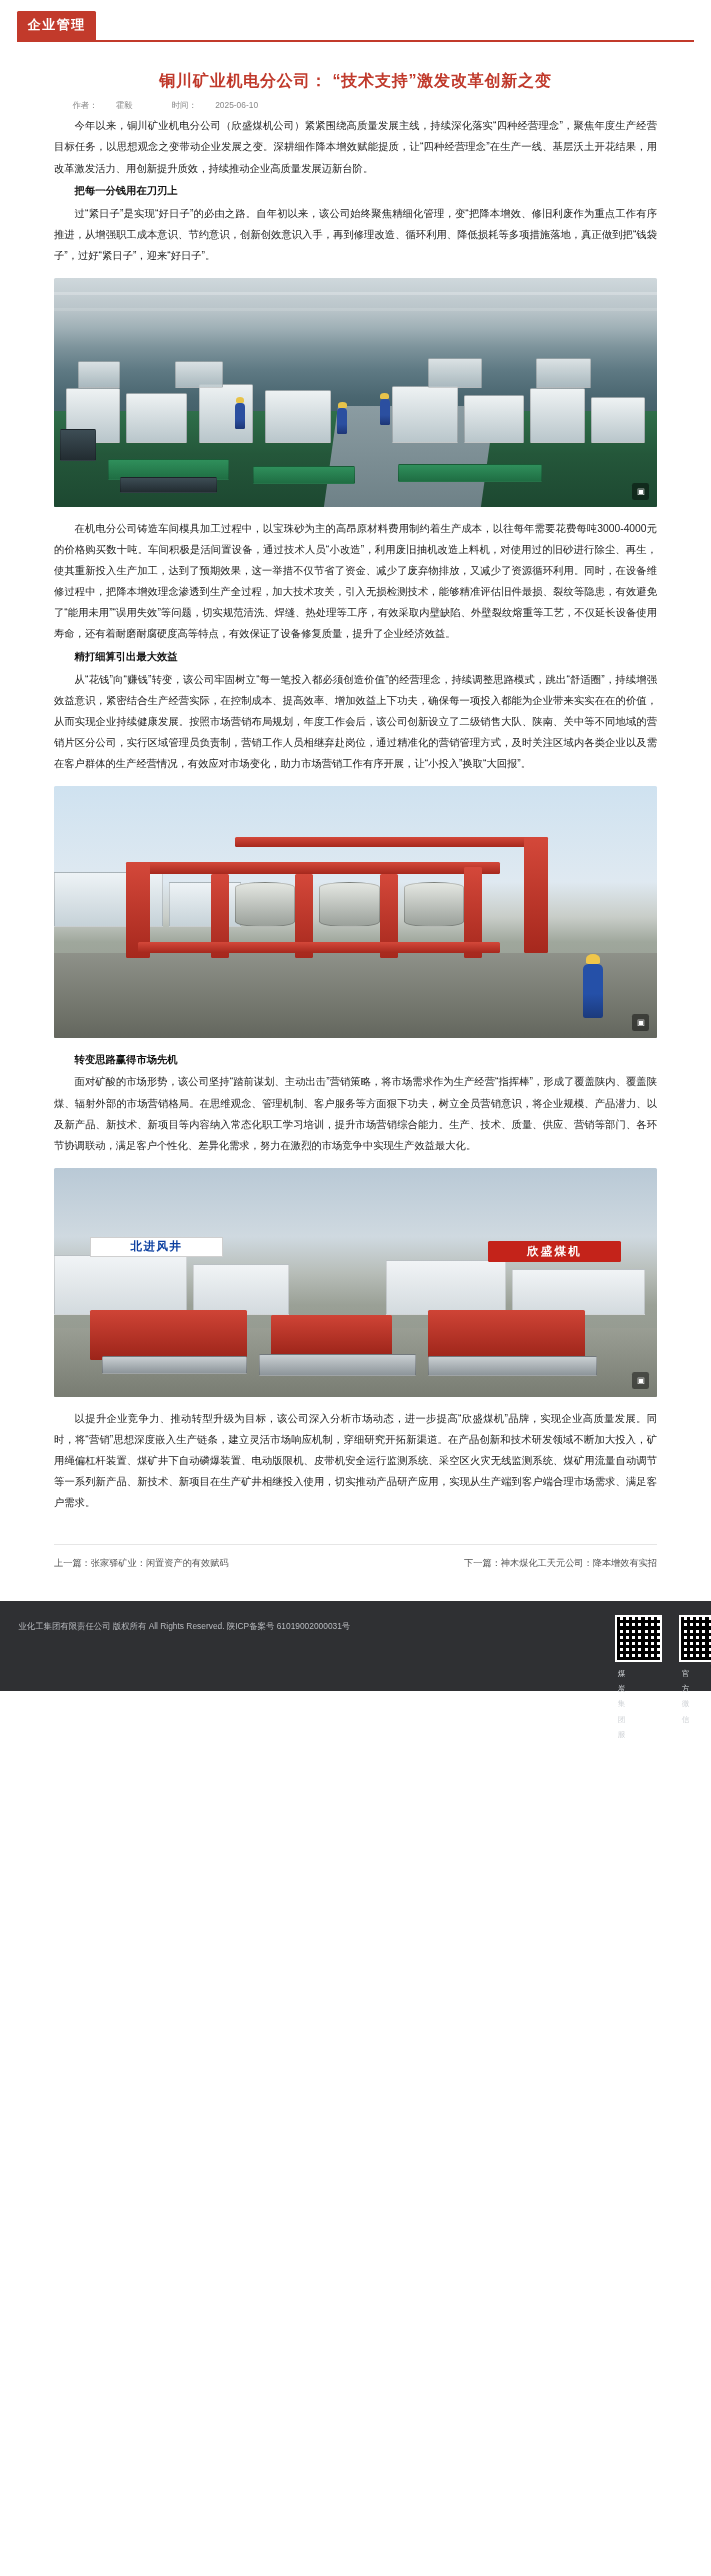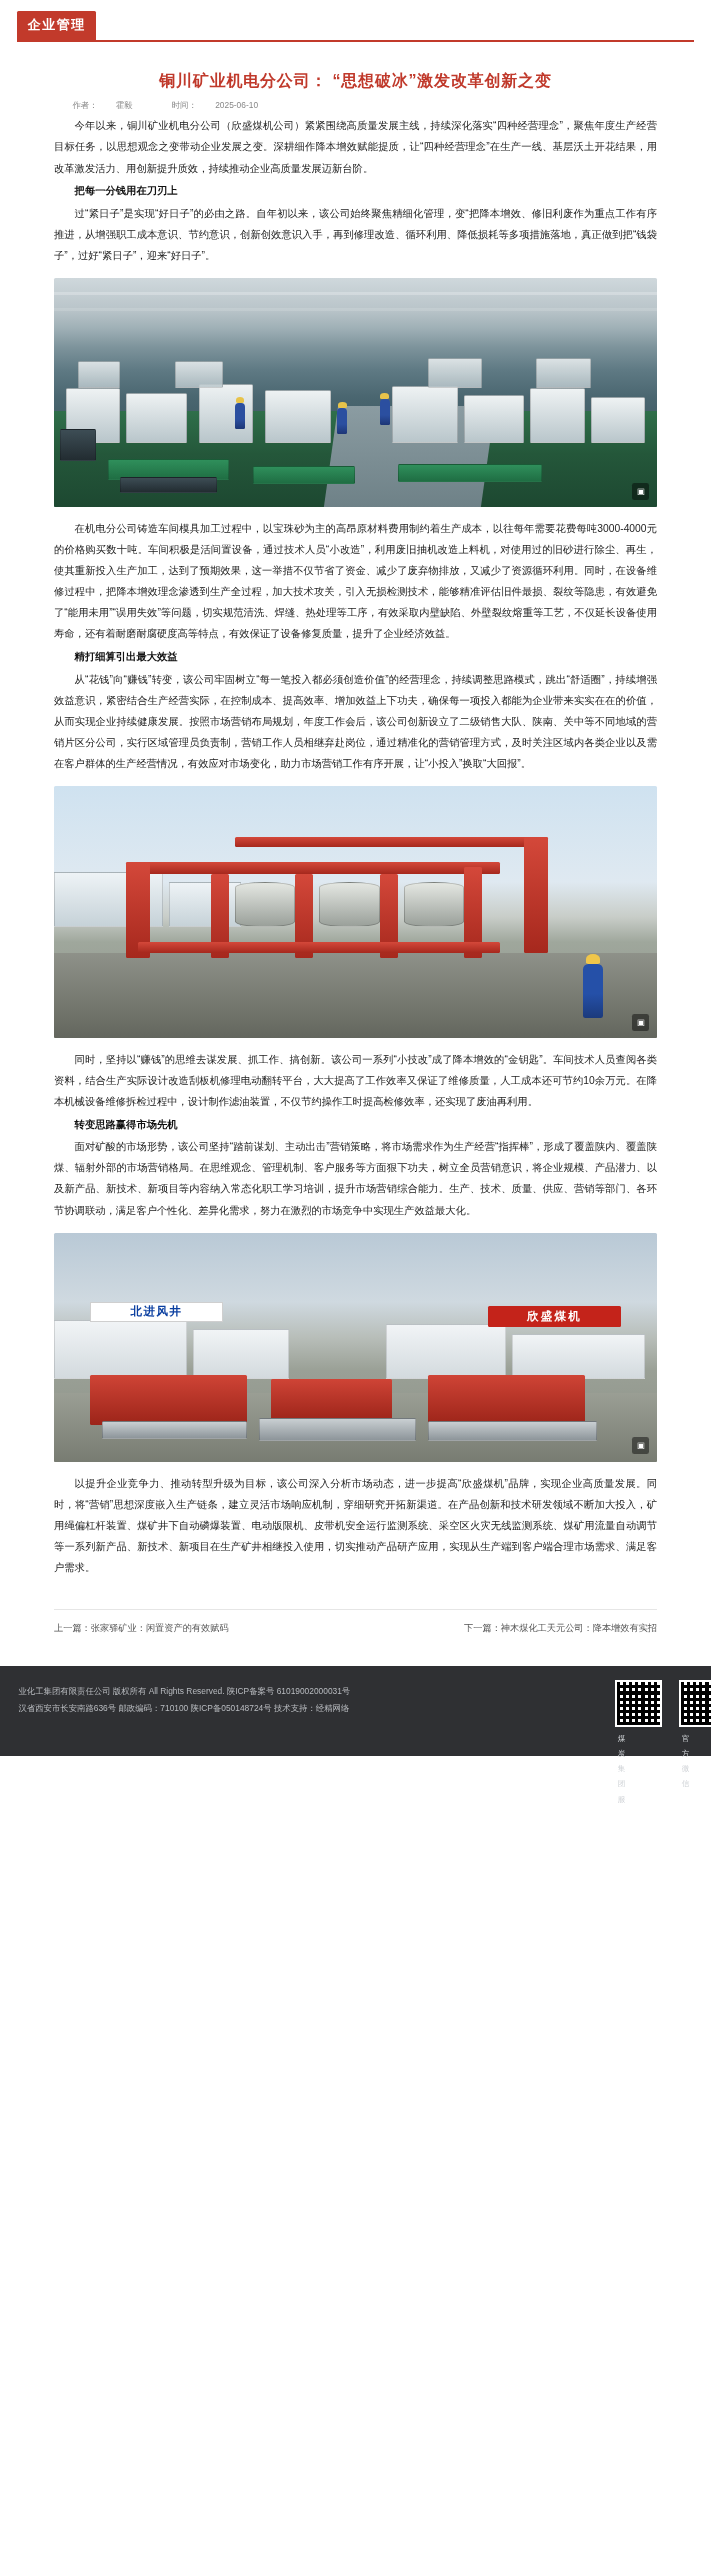--- a/index.html
+++ b/index.html
@@ -288,21 +288,21 @@
 
 <div class="page">
 
   <div class="header-bar">
     <span class="site-tab">企业管理</span>
   </div>
   <div class="header-rule"></div>
 
   <div class="article">
 
-    <div class="article-title">铜川矿业机电分公司： “思想破冰”激发改革创新之变</div>
+    <div class="article-title">铜川矿业机电分公司： “技术支持”激发改革创新之变</div>
 
     <div class="article-meta">
       <span><span>作者：</span><span>霍毅</span></span>
       <span><span>时间：</span><span>2025-06-10</span></span>
     </div>
 
     <div class="body-text">
 
       <p>今年以来，铜川矿业机电分公司（欣盛煤机公司）紧紧围绕高质量发展主线，持续深化落实“四种经营理念”，聚焦年度生产经营目标任务，以思想观念之变带动企业发展之变。深耕细作降本增效赋能提质，让“四种经营理念”在生产一线、基层沃土开花结果，用改革激发活力、用创新提升质效，持续推动企业高质量发展迈新台阶。</p>
       <p class="sub-head">把每一分钱用在刀刃上</p>
@@ -361,21 +361,20 @@
         <div class="red" style="left:78%; top:20%; width:4%;  height:46%;"></div>
 
         <div class="roller" style="left:30%; top:38%; width:10%; height:18%; border-radius:50%/12%;"></div>
         <div class="roller" style="left:44%; top:38%; width:10%; height:18%; border-radius:50%/12%;"></div>
         <div class="roller" style="left:58%; top:38%; width:10%; height:18%; border-radius:50%/12%;"></div>
 
         <div class="person" style="right:9%; bottom:8%;"></div>
         <div class="photo-badge">▣</div>
       </div>
 
-      <p>同时，坚持以“赚钱”的思维去谋发展、抓工作、搞创新。该公司一系列“小技改”成了降本增效的“金钥匙”。车间技术人员查阅各类资料，结合生产实际设计改造刮板机修理电动翻转平台，大大提高了工作效率又保证了维修质量，人工成本还可节约10余万元。在降本机械设备维修拆检过程中，设计制作滤油装置，不仅节约操作工时提高检修效率，还实现了废油再利用。</p>
       <p class="sub-head">转变思路赢得市场先机</p>
       <p>面对矿酸的市场形势，该公司坚持“踏前谋划、主动出击”营销策略，将市场需求作为生产经营“指挥棒”，形成了覆盖陕内、覆盖陕煤、辐射外部的市场营销格局。在思维观念、管理机制、客户服务等方面狠下功夫，树立全员营销意识，将企业规模、产品潜力、以及新产品、新技术、新项目等内容纳入常态化职工学习培训，提升市场营销综合能力。生产、技术、质量、供应、营销等部门、各环节协调联动，满足客户个性化、差异化需求，努力在激烈的市场竞争中实现生产效益最大化。</p>
 
       <div class="photo ph3">
         <div class="ground"></div>
         <div class="bld" style="left:0%;  top:38%; width:22%; height:26%;"></div>
         <div class="bld" style="left:23%; top:42%; width:16%; height:22%;"></div>
         <div class="bld" style="left:55%; top:40%; width:20%; height:24%;"></div>
         <div class="bld" style="left:76%; top:44%; width:22%; height:20%;"></div>
         <div class="sign" style="left:6%; top:30%; width:22%; height:9%; font-size:11.5px;">北进风井</div>
@@ -398,21 +397,20 @@
     <div class="prev">
       <span>上一篇：</span><span>张家驿矿业：闲置资产的有效赋码</span>
     </div>
     <div class="next">
       <span>下一篇：</span><span>神木煤化工天元公司：降本增效有实招</span>
     </div>
   </div>
 
   <div class="footer">
     <div class="line">业化工集团有限责任公司 版权所有 All Rights Reserved. 陕ICP备案号 61019002000031号</div>
-    <div class="line">汉省西安市长安南路636号 邮政编码：710100 陕ICP备050148724号 技术支持：经精网络</div>
 
     <div class="qr-wrap">
       <div class="qr">
         <div class="code"></div>
         <div class="cap">煤炭集团服</div>
       </div>
       <div class="qr">
         <div class="code"></div>
         <div class="cap">官方微信</div>
       </div>

